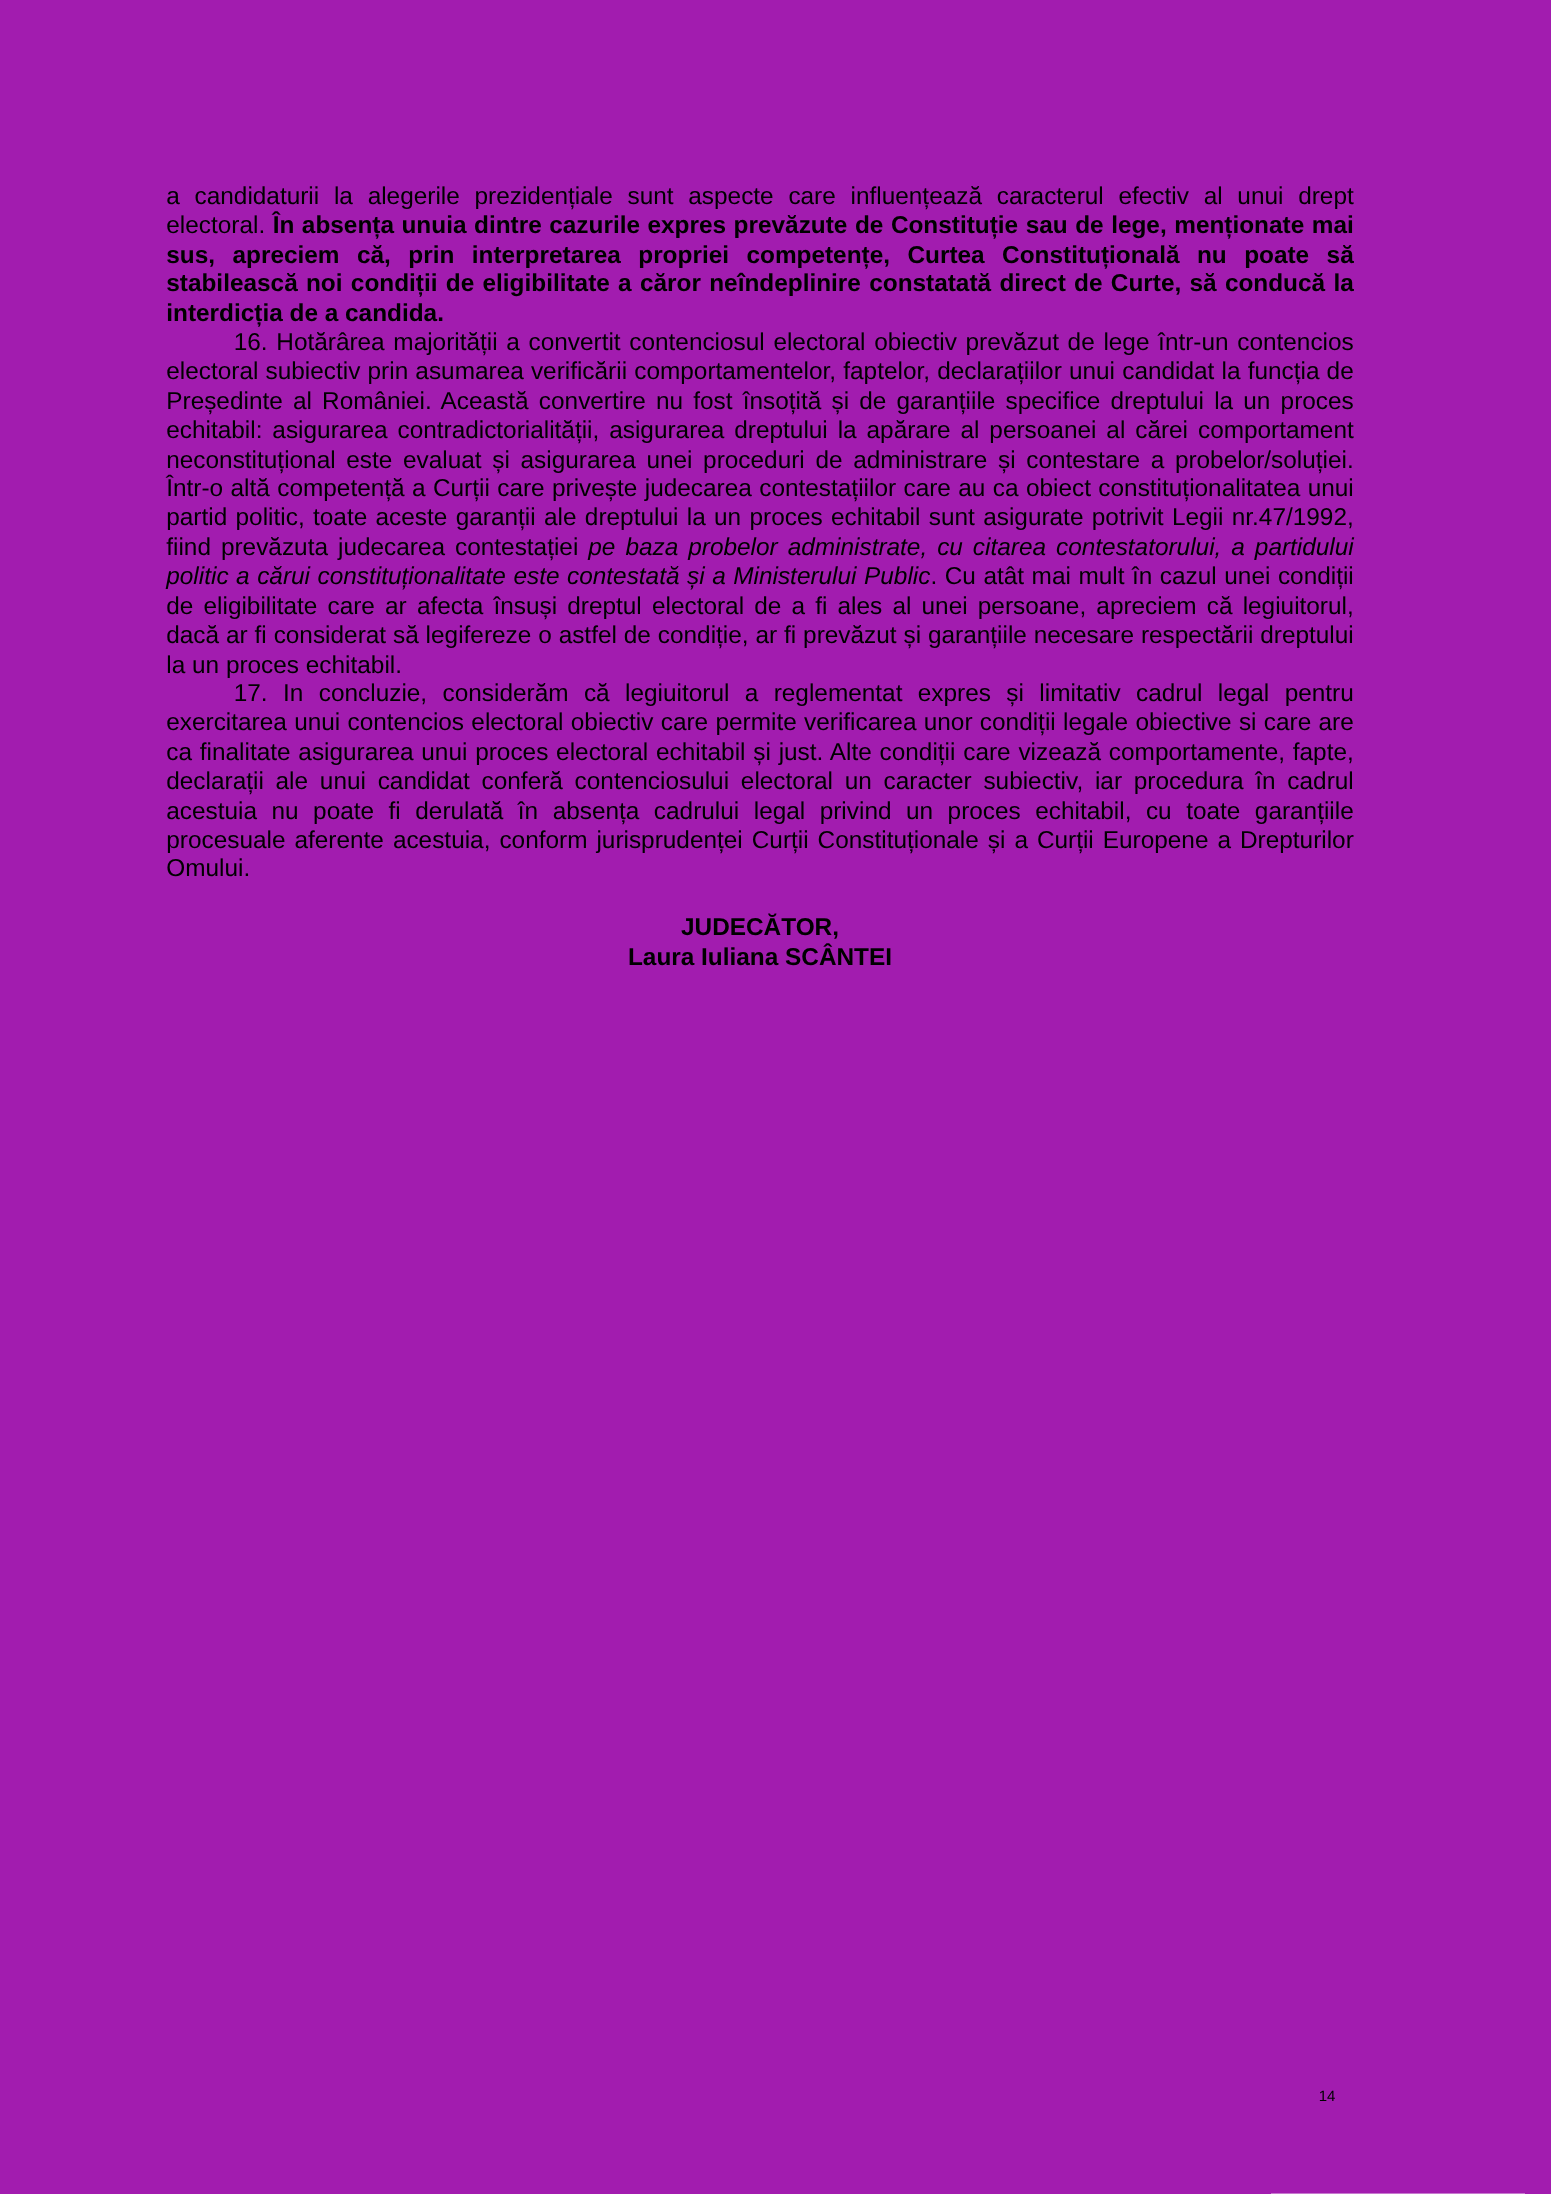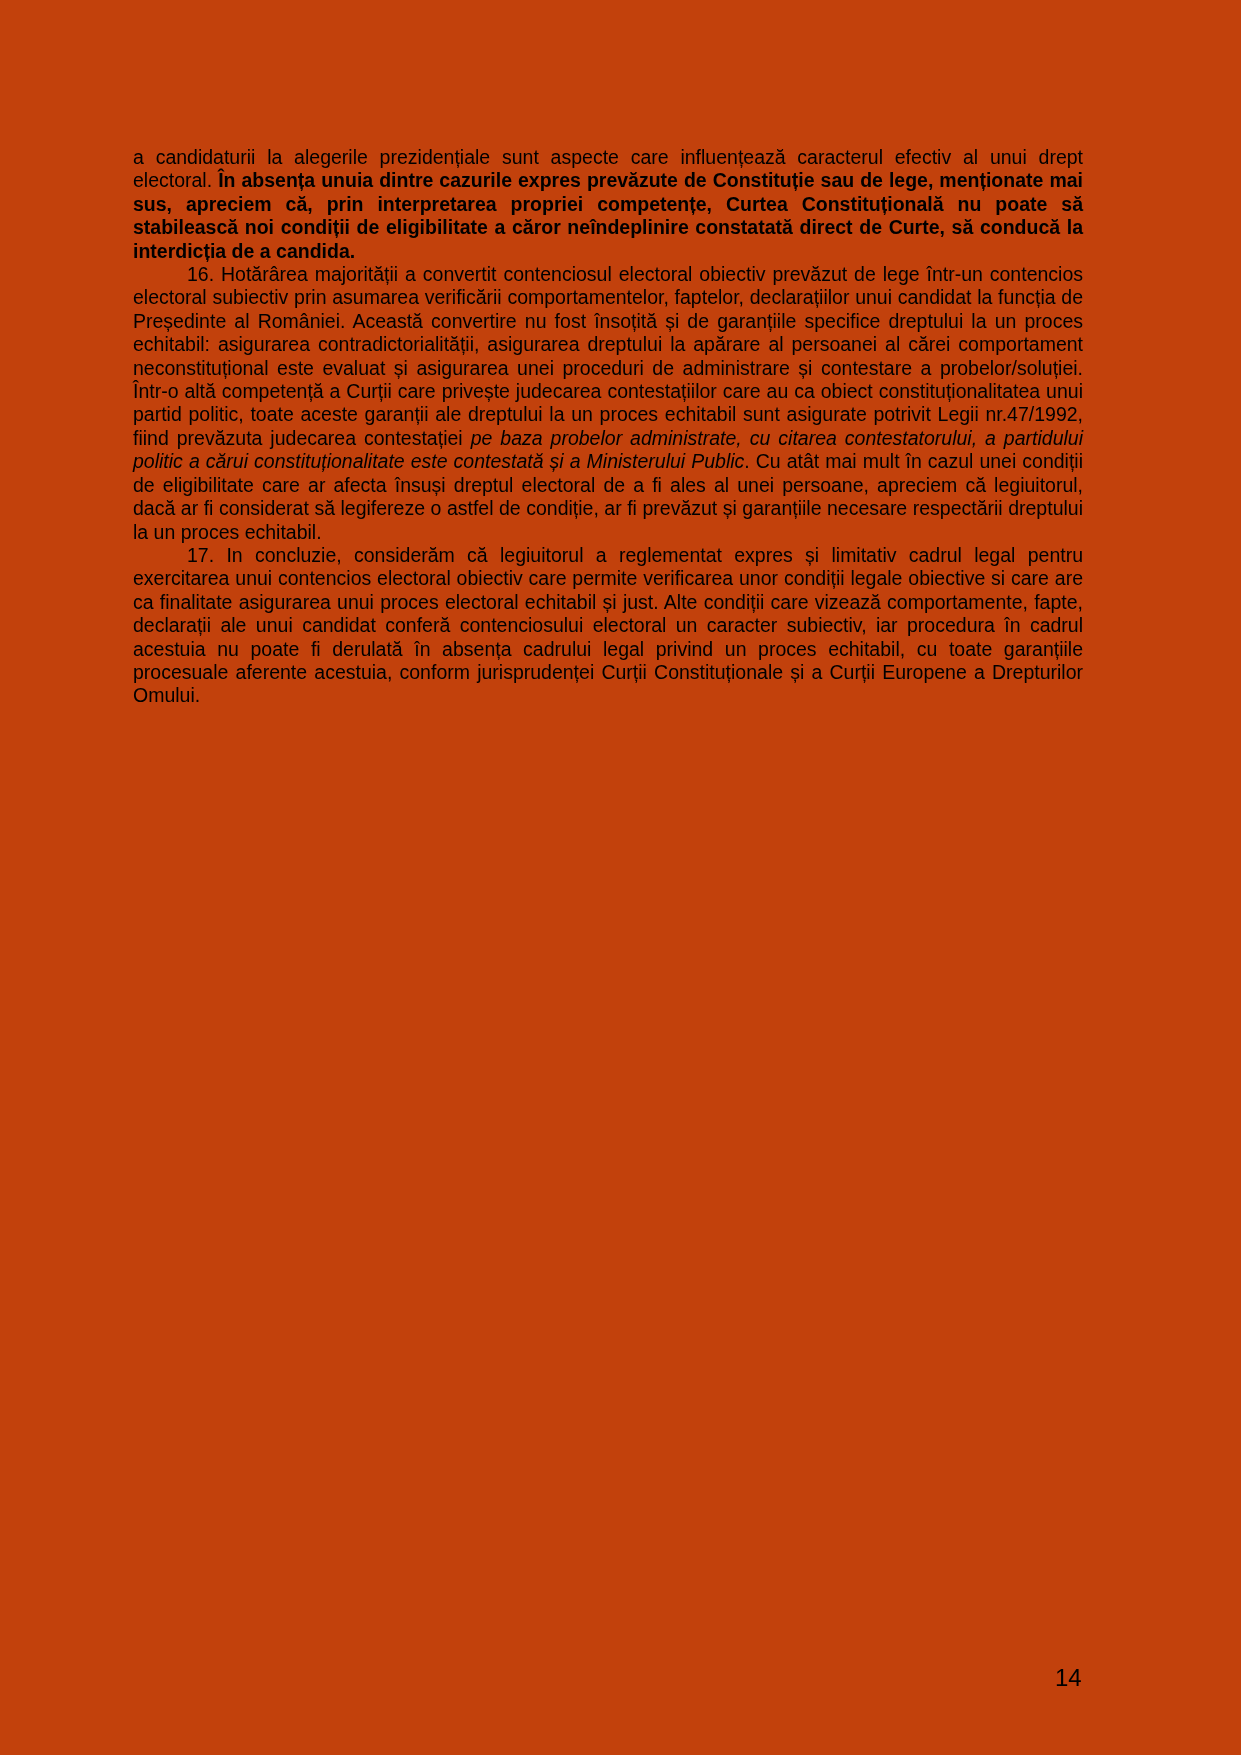--- a/index.html
+++ b/index.html
@@ -4,21 +4,21 @@
 <style>
   html, body {
     margin: 0;
     padding: 0;
     background: #ffffff;
   }
   .page {
     position: relative;
     width: 1241px;
     height: 1755px;
-    background: #c2410c;
+    background: #a21caf;
     color: #000000;
     font-family: "Liberation Sans", sans-serif;
     font-size: 19.5px;
     line-height: 23.4px;
     overflow: hidden;
   }
   .content {
     position: absolute;
     left: 133px;
     top: 146px;
@@ -41,29 +41,33 @@
     text-align: center;
     font-weight: bold;
   }
   .signature div {
     line-height: 23.4px;
   }
   .page-number {
     position: absolute;
     left: 1055px;
     top: 1666px;
-    font-size: 24px;
+    font-size: 12px;
     color: #000000;
   }
 </style>
 </head>
 <body>
 
 <div class="page">
   <div class="content">
     <div>
         <p class="para body"><span>a candidaturii la alegerile prezidențiale sunt aspecte care influențează caracterul efectiv al unui drept electoral. </span><span style="font-weight: bold;">În absența unuia dintre cazurile expres prevăzute de Constituție sau de lege, menționate mai sus, apreciem că, prin interpretarea propriei competențe, Curtea Constituțională nu poate să stabilească noi condiții de eligibilitate a căror neîndeplinire constatată direct de Curte, să conducă la interdicția de a candida.</span></p>
         <p class="para body indent"><span>16. Hotărârea majorității a convertit contenciosul electoral obiectiv prevăzut de lege într-un contencios electoral subiectiv prin asumarea verificării comportamentelor, faptelor, declarațiilor unui candidat la funcția de Președinte al României. Această convertire nu fost însoțită și de garanțiile specifice dreptului la un proces echitabil: asigurarea contradictorialității, asigurarea dreptului la apărare al persoanei al cărei comportament neconstituțional este evaluat și asigurarea unei proceduri de administrare și contestare a probelor/soluției. Într-o altă competență a Curții care privește judecarea contestațiilor care au ca obiect constituționalitatea unui partid politic, toate aceste garanții ale dreptului la un proces echitabil sunt asigurate potrivit Legii nr.47/1992, fiind prevăzuta judecarea contestației </span><span style="font-style: italic;">pe baza probelor administrate, cu citarea contestatorului, a partidului politic a cărui constituționalitate este contestată și a Ministerului Public</span><span>. Cu atât mai mult în cazul unei condiții de eligibilitate care ar afecta însuși dreptul electoral de a fi ales al unei persoane, apreciem că legiuitorul, dacă ar fi considerat să legifereze o astfel de condiție, ar fi prevăzut și garanțiile necesare respectării dreptului la un proces echitabil.</span></p>
         <p class="para body indent"><span>17. In concluzie, considerăm că legiuitorul a reglementat expres și limitativ cadrul legal pentru exercitarea unui contencios electoral obiectiv care permite verificarea unor condiții legale obiective si care are ca finalitate asigurarea unui proces electoral echitabil și just. Alte condiții care vizează comportamente, fapte, declarații ale unui candidat conferă contenciosului electoral un caracter subiectiv, iar procedura în cadrul acestuia nu poate fi derulată în absența cadrului legal privind un proces echitabil, cu toate garanțiile procesuale aferente acestuia, conform jurisprudenței Curții Constituționale și a Curții Europene a Drepturilor Omului.</span></p>
       </div>
+    <div class="signature">
+      <div>JUDECĂTOR,</div>
+      <div>Laura Iuliana SCÂNTEI</div>
+    </div>
   </div>
   <div class="page-number">14</div>
 </div>
 
 </body></html>

